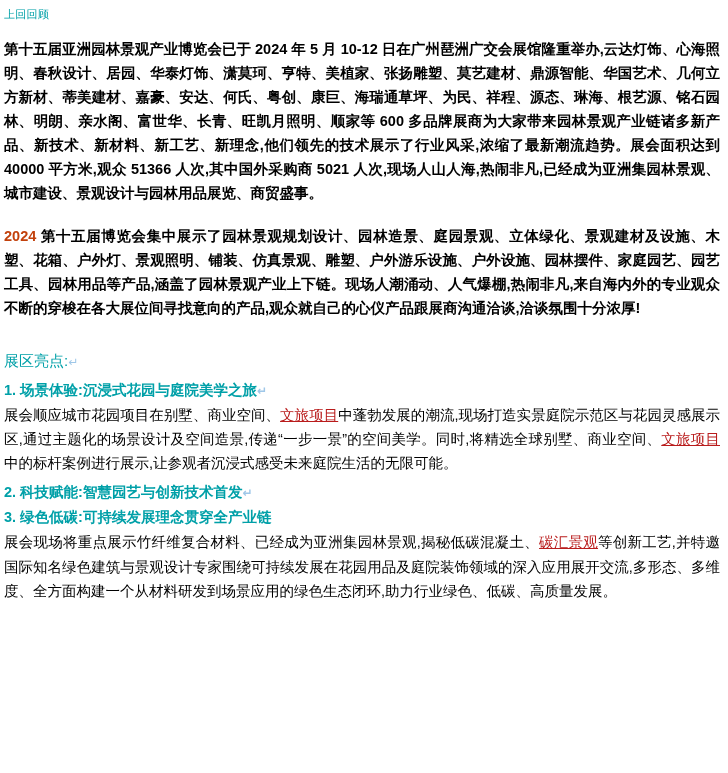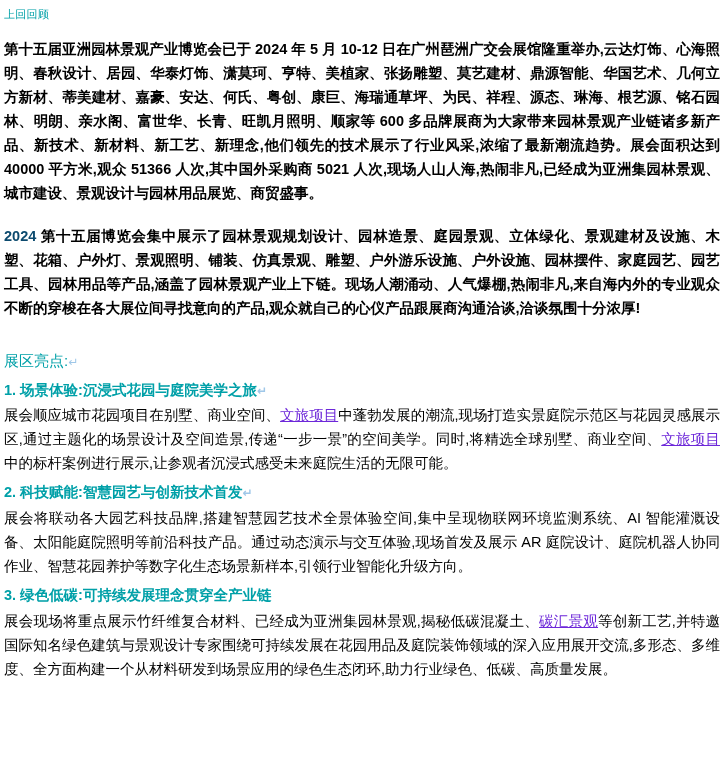--- a/index.html
+++ b/index.html
@@ -32,21 +32,21 @@
     text-align: justify;
     text-justify: inter-ideograph;
   }
   .para.body {
     line-height: 1.66;
   }
   .b {
     font-weight: bold;
   }
   .teal {
-    color: #0c4a6e;
+    color: #c2410c;
   }
   .spacer-lg {
     height: 26px;
   }
   .pilcrow {
     color: #9fc7e8;
     font-size: 12px;
     vertical-align: baseline;
   }
   .hl-title {
@@ -60,21 +60,21 @@
     font-size: 14.5px;
     font-weight: bold;
   }
   .item-body {
     margin: 0 0 6px 0;
     text-align: justify;
     text-justify: inter-ideograph;
     line-height: 1.66;
   }
   .link {
-    color: #6d28d9;
+    color: #b91c1c;
     text-decoration: underline;
   }
   .gap-s {
     height: 4px;
   }
 </style>
 </head>
 <body>
 
 <div class="page">
@@ -88,18 +88,17 @@
   <p class="para body"><span class="b teal">2024</span><span class="b"> 第十五届博览会集中展示了园林景观规划设计、园林造景、庭园景观、立体绿化、景观建材及设施、木塑、花箱、户外灯、景观照明、铺装、仿真景观、雕塑、户外游乐设施、户外设施、园林摆件、家庭园艺、园艺工具、园林用品等产品,涵盖了园林景观产业上下链。现场人潮涌动、人气爆棚,热闹非凡,来自海内外的专业观众不断的穿梭在各大展位间寻找意向的产品,观众就自己的心仪产品跟展商沟通洽谈,洽谈氛围十分浓厚!</span></p>
 
   <div class="spacer-lg"></div>
 
   <p class="hl-title"><span>展区亮点:</span><span class="pilcrow">↵</span></p>
 
   <p class="item-head"><span>1. 场景体验:</span><span>沉浸式花园与庭院美学之旅</span><span class="pilcrow">↵</span></p>
   <p class="item-body"><span>展会顺应城市花园项目在别墅、商业空间、</span><span class="link">文旅项目</span><span>中蓬勃发展的潮流,现场打造实景庭院示范区与花园灵感展示区,通过主题化的场景设计及空间造景,传递“一步一景”的空间美学。同时,将精选全球别墅、商业空间、</span><span class="link">文旅项目</span><span>中的标杆案例进行展示,让参观者沉浸式感受未来庭院生活的无限可能。</span></p>
 
   <p class="item-head"><span>2. 科技赋能:</span><span>智慧园艺与创新技术首发</span><span class="pilcrow">↵</span></p>
-  <p class="item-body"><span>展会将联动各大园艺科技品牌,搭建智慧园艺技术全景体验空间,集中呈现物联网环境监测系统、AI 智能灌溉设备、太阳能庭院照明等前沿科技产品。通过动态演示与交互体验,现场首发及展示 AR 庭院设计、庭院机器人协同作业、智慧花园养护等数字化生态场景新样本,引领行业智能化升级方向。</span></p>
 
   <p class="item-head"><span>3. 绿色低碳:</span><span>可持续发展理念贯穿全产业链</span></p>
   <p class="item-body"><span>展会现场将重点展示竹纤维复合材料、已经成为亚洲集园林景观,揭秘低碳混凝土、</span><span class="link">碳汇景观</span><span>等创新工艺,并特邀国际知名绿色建筑与景观设计专家围绕可持续发展在花园用品及庭院装饰领域的深入应用展开交流,多形态、多维度、全方面构建一个从材料研发到场景应用的绿色生态闭环,助力行业绿色、低碳、高质量发展。</span></p>
 
 </div>
 
 </body></html>

